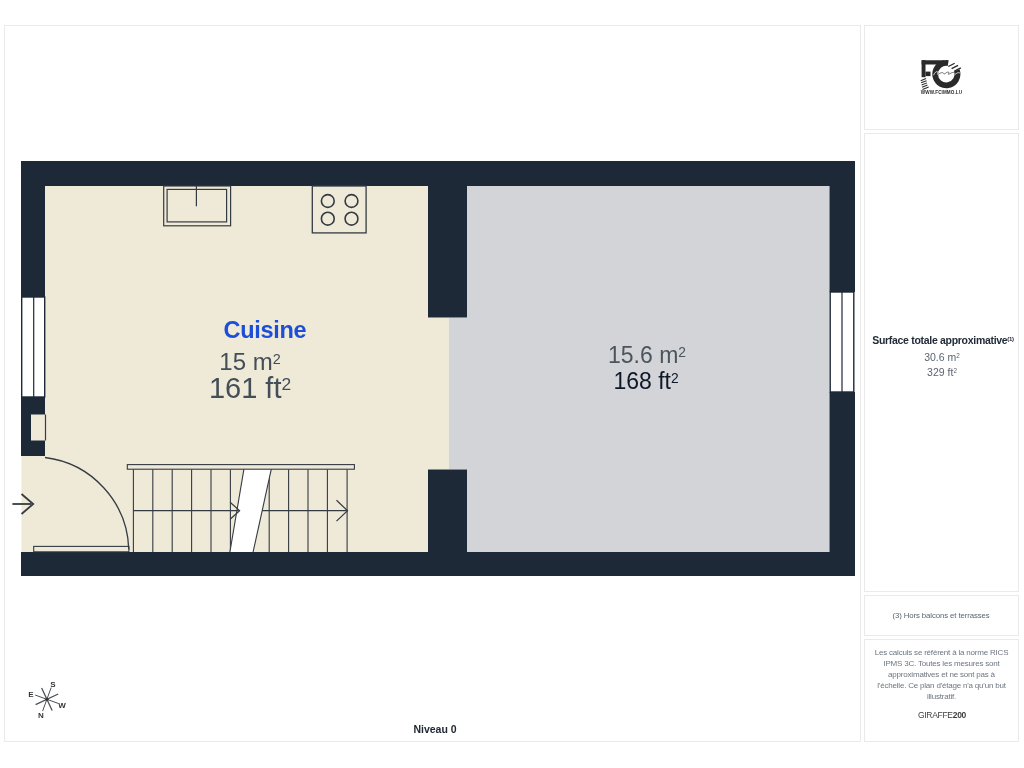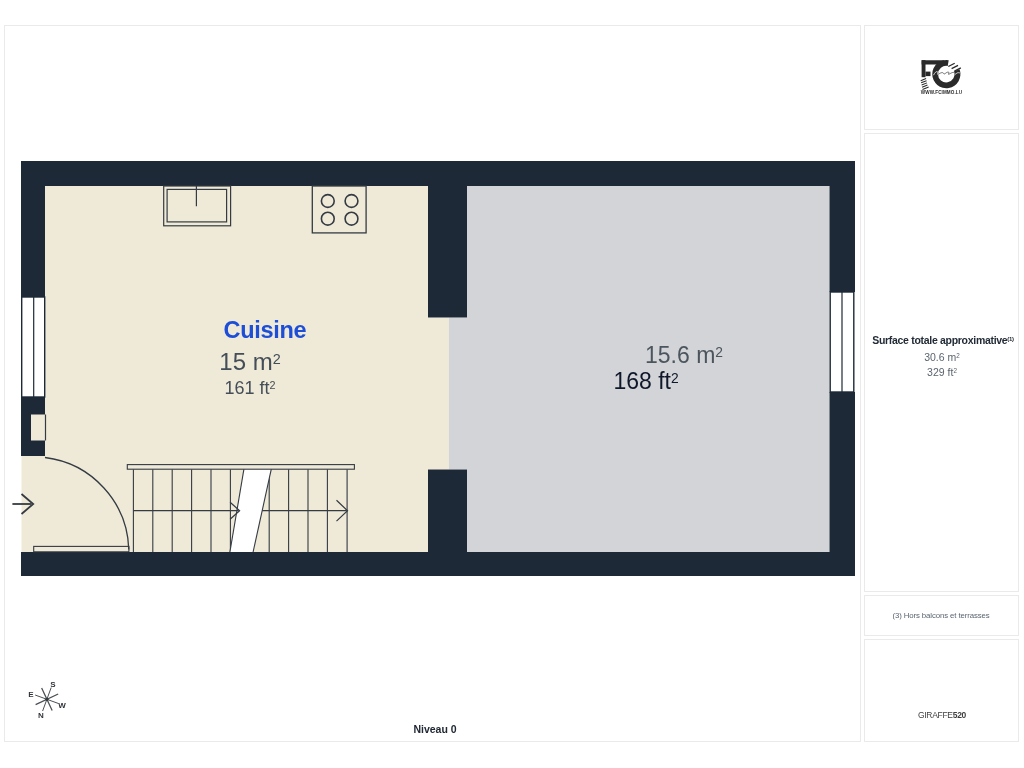--- a/index.html
+++ b/index.html
@@ -136,30 +136,31 @@
       <path id="scriptp" d="M 933.5 75.2 C 935.5 70.8 938.5 70.6 937.6 73.6 C 936.9 75.9 940.2 72.4 942.4 72.6 C 944.2 72.8 943.4 75 945.4 73.4 C 947.2 71.9 949.8 71.2 948.6 73.8 C 947.8 75.6 951.4 72.2 953.4 72.4 C 955.2 72.6 954.2 75.4 956.2 73.6 C 957.6 72.3 959.2 72.6 960.4 73.2" fill="none" stroke="#2a2a2a" stroke-width="0.65"></path>
       <g clip-path="url(#cclip)">
         <path d="M 933.5 75.2 C 935.5 70.8 938.5 70.6 937.6 73.6 C 936.9 75.9 940.2 72.4 942.4 72.6 C 944.2 72.8 943.4 75 945.4 73.4 C 947.2 71.9 949.8 71.2 948.6 73.8 C 947.8 75.6 951.4 72.2 953.4 72.4 C 955.2 72.6 954.2 75.4 956.2 73.6 C 957.6 72.3 959.2 72.6 960.4 73.2" fill="none" stroke="#ffffff" stroke-width="0.8"></path>
       </g>
       <text x="941.5" y="94" text-anchor="middle" font-family="Liberation Sans, sans-serif" font-size="4.6" font-weight="bold" fill="#2b2b2b" letter-spacing="0.1">WWW.FCIMMO.LU</text>
     </g>
   </svg>
 
   <div class="ctr" style="left:249px;top:330px;font-size:23.5px;letter-spacing:-0.3px;font-weight:bold;color:#1d4ed8;margin-left:16px;">Cuisine</div>
   <div class="ctr" style="left:250px;top:362px;font-size:24px;color:#444e58;">15 m<span class="sup">2</span></div>
-  <div class="ctr" style="left:250px;top:388px;font-size:18px;color:#444e58;">161 ft<span class="sup">2</span></div>
-  <div class="ctr" style="left:684px;top:355px;font-size:23px;color:#4c555e;">15.6 m<span class="sup">2</span></div>
+  <div class="ctr" style="left:250px;top:388px;font-size:29px;color:#444e58;">161 ft<span class="sup">2</span></div>
+  <div class="ctr" style="left:647px;top:355px;font-size:23px;color:#4c555e;">15.6 m<span class="sup">2</span></div>
   <div class="ctr" style="left:646px;top:381px;font-size:23px;color:#0f172a;">168 ft<span class="sup">2</span></div>
 
   <div class="ctr" style="left:52.5px;top:683.8px;font-size:8px;font-weight:bold;color:#2e3338;">S</div>
   <div class="ctr" style="left:41.3px;top:714.8px;font-size:8px;font-weight:bold;color:#2e3338;">N</div>
   <div class="ctr" style="left:31.4px;top:693.7px;font-size:8px;font-weight:bold;color:#2e3338;">E</div>
   <div class="ctr" style="left:62.4px;top:704.9px;font-size:8px;font-weight:bold;color:#2e3338;">W</div>
 
   <div class="ctr" style="left:435px;top:729px;font-size:10.5px;font-weight:bold;color:#202833;">Niveau 0</div>
 
   <div class="ctr" style="left:942.5px;top:340px;font-size:10.5px;letter-spacing:-0.3px;font-weight:bold;color:#222b36;">Surface totale approximative<span class="sup" style="font-size:6px;">(1)</span></div>
   <div class="ctr" style="left:942px;top:357px;font-size:10.5px;color:#5a646e;">30.6 m<span class="sup">2</span></div>
   <div class="ctr" style="left:942px;top:372px;font-size:10.5px;color:#5a646e;">329 ft<span class="sup">2</span></div>
   <div class="ctr" style="left:941px;top:615px;font-size:7.8px;letter-spacing:-0.1px;color:#5a6470;">(3) Hors balcons et terrasses</div>
-  <div class="ctr" style="left:942px;top:715px;font-size:8.5px;color:#3e3e3e;letter-spacing:-0.3px;">GIRAFFE<b>520</b></div>
+  <div class="wc" style="position:absolute;left:870px;top:647px;width:143px;text-align:center;font-size:8px;letter-spacing:-0.2px;line-height:11px;color:#6e7680;z-index:5;">Les calculs se réfèrent à la norme RICS<br>IPMS 3C. Toutes les mesures sont<br>approximatives et ne sont pas à<br>l'échelle. Ce plan d'étage n'a qu'un but<br>illustratif.</div>
+  <div class="ctr" style="left:942px;top:715px;font-size:8.5px;color:#3e3e3e;letter-spacing:-0.3px;">GIRAFFE<b>200</b></div>
 
 </div>
 
 </body></html>

